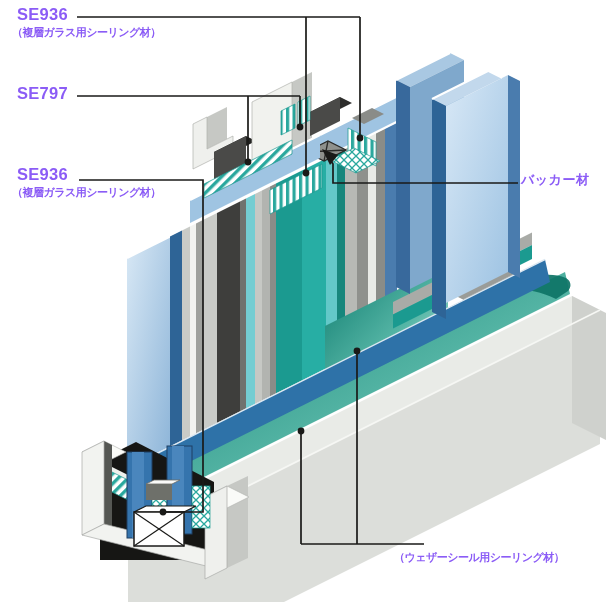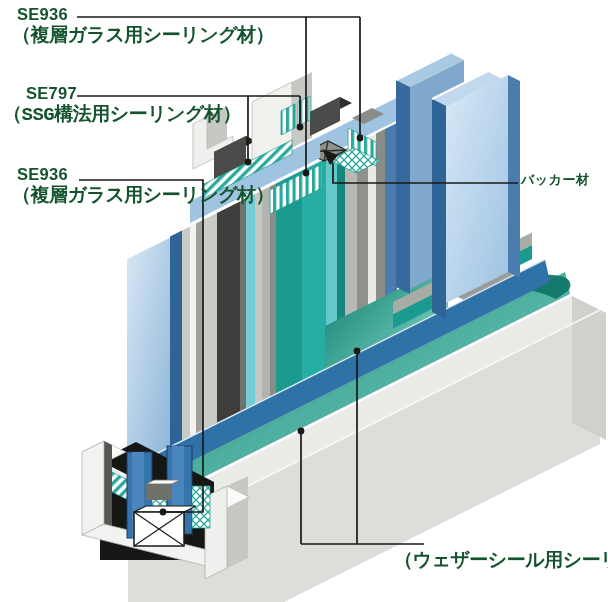--- a/index.html
+++ b/index.html
@@ -1,25 +1,25 @@
 <!DOCTYPE html>
 <html><head>
 <meta charset="utf-8">
 <style>
   html,body{margin:0;padding:0;background:#fff;}
   #stage{position:relative;width:608px;height:602px;background:#fff;overflow:hidden;
          font-family:"Liberation Sans","DejaVu Sans",sans-serif;}
   #scene{position:absolute;left:0;top:0;}
-  .lbl{position:absolute;color:#14532d;white-space:nowrap;line-height:1.15;}
+  .lbl{position:absolute;color:#8b5cf6;white-space:nowrap;line-height:1.15;}
   .lbl-code{font-size:16.5px;font-weight:700;letter-spacing:.3px;}
-  .lbl-desc{font-size:19px;font-weight:600;letter-spacing:-.5px;font-family:Liberation Mono, monospace;}
+  .lbl-desc{font-size:11px;font-weight:600;letter-spacing:-.5px;}
   .lbl-plain{font-size:13px;font-weight:700;letter-spacing:.5px;}
   
   #l1c{left:17px;top:5px;}   #l1d{left:12px;top:26px;}
-  #l2c{left:26px;top:84px;}  #l2d{left:3px;top:105px;}
+  #l2c{left:17px;top:84px;}  #l2d{left:3px;top:105px;}
   #l3c{left:17px;top:165px;} #l3d{left:12px;top:186px;}
   #l4 {left:521px;top:173px;}
   #l5c{left:427px;top:529px;} #l5d{left:394px;top:551px;}
 </style>
 </head>
 <body>
 
 <div id="stage">
 <svg id="scene" width="608" height="602" viewBox="0 0 608 602">
   <defs>
@@ -177,18 +177,17 @@
     <circle cx="163" cy="512" r="3.4"></circle>
     <circle cx="301" cy="431" r="3.4"></circle>
     <circle cx="357" cy="351" r="3.4"></circle>
     <polygon points="322,149 338,155 330,165"></polygon>
   </g>
 </svg>
 
   <div class="lbl lbl-code" id="l1c">SE936</div>
   <div class="lbl lbl-desc" id="l1d">（複層ガラス用シーリング材）</div>
   <div class="lbl lbl-code" id="l2c">SE797</div>
-  <div class="lbl lbl-desc" id="l2d">（SSG構法用シーリング材）</div>
   <div class="lbl lbl-code" id="l3c">SE936</div>
   <div class="lbl lbl-desc" id="l3d">（複層ガラス用シーリング材）</div>
   <div class="lbl lbl-plain" id="l4">バッカー材</div>
   <div class="lbl lbl-desc" id="l5d">（ウェザーシール用シーリング材）</div>
 </div>
 
 </body></html>

